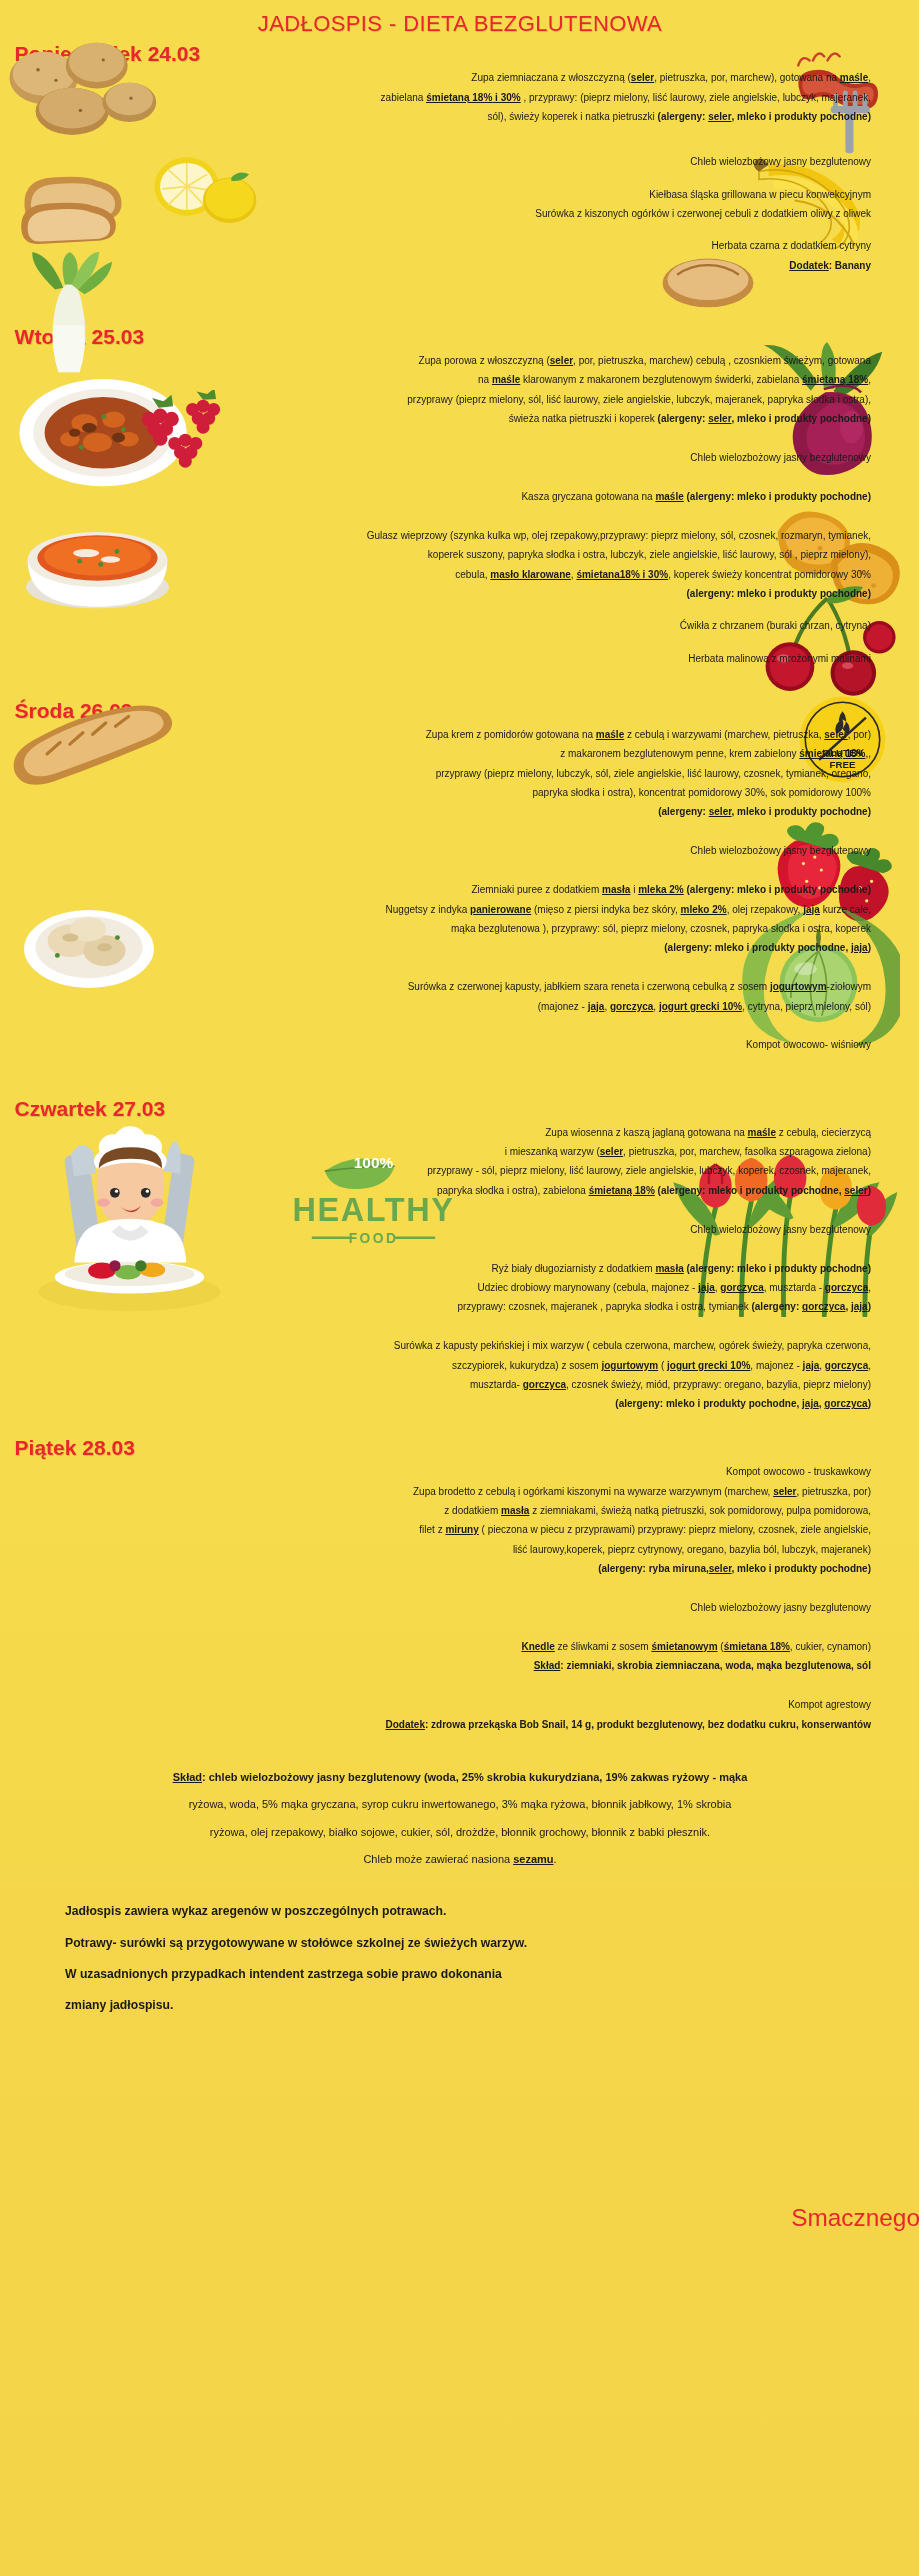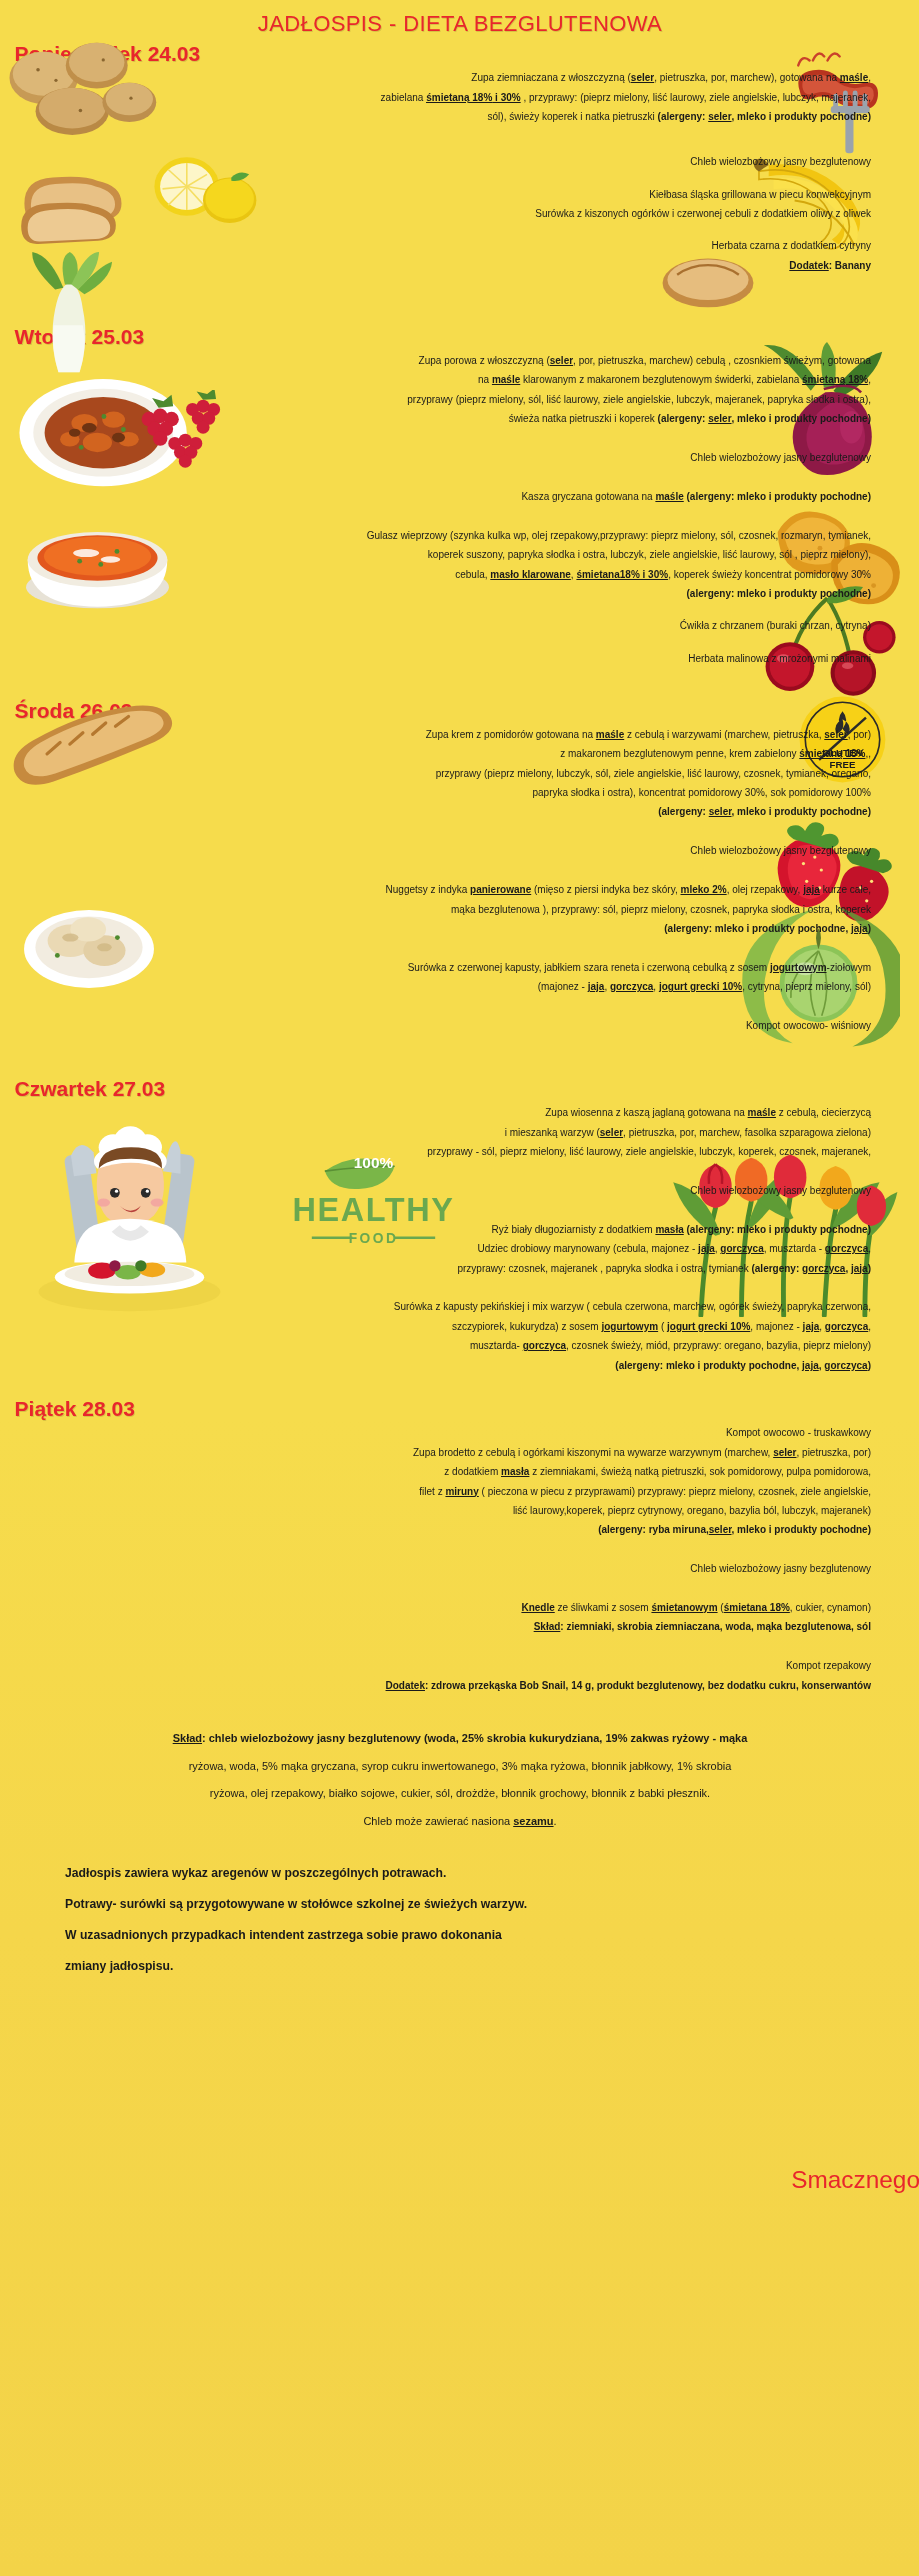--- a/index.html
+++ b/index.html
@@ -488,37 +488,39 @@
   <div class="dayhead">Środa 26.03</div>
   <div class="block">
     <p>Zupa krem z pomidorów gotowana na <b><u>maśle</u></b> z cebulą i warzywami (marchew, pietruszka, <b><u>seler</u></b>, por)</p>
     <p>z makaronem bezglutenowym penne, krem zabielony <b><u>śmietaną 18%</u></b>,,</p>
     <p>przyprawy (pieprz mielony, lubczyk, sól, ziele angielskie, liść laurowy, czosnek, tymianek, oregano,</p>
     <p>papryka słodka i ostra), koncentrat pomidorowy 30%, sok pomidorowy 100%</p>
     <p class="b"><b>(alergeny: <b><u>seler</u></b>, mleko i produkty pochodne)</b></p>
     <div class="spacer-md"></div>
     <p>Chleb wielozbożowy jasny bezglutenowy</p>
     <div class="spacer-md"></div>
+    <p>Ziemniaki puree z dodatkiem <b><u>masła</u></b> i <b><u>mleka 2%</u></b> <b>(alergeny: mleko i produkty pochodne)</b></p>
     <p>Nuggetsy z indyka <b><u>panierowane</u></b> (mięso z piersi indyka bez skóry, <b><u>mleko 2%</u></b>, olej rzepakowy, <b><u>jaja</u></b> kurze całe,</p>
     <p>mąka bezglutenowa ), przyprawy: sól, pieprz mielony, czosnek, papryka słodka i ostra, koperek</p>
     <p class="b"><b>(alergeny: mleko i produkty pochodne, <b><u>jaja</u></b>)</b></p>
     <div class="spacer-md"></div>
     <p>Surówka z czerwonej kapusty, jabłkiem szara reneta i czerwoną cebulką z sosem <b><u>jogurtowym</u></b>-ziołowym</p>
     <p>(majonez - <b><u>jaja</u></b>, <b><u>gorczyca</u></b>, <b><u>jogurt grecki 10%</u></b>, cytryna, pieprz mielony, sól)</p>
     <div class="spacer-md"></div>
     <p>Kompot owocowo- wiśniowy</p>
   </div>
 
   <div style="height:34px"></div>
 
   <div class="dayhead">Czwartek 27.03</div>
   <div class="block">
     <p>Zupa wiosenna z kaszą jaglaną gotowana na <b><u>maśle</u></b> z cebulą, ciecierzycą</p>
     <p>i mieszanką warzyw  (<b><u>seler</u></b>, pietruszka, por, marchew, fasolka szparagowa zielona)</p>
     <p>przyprawy - sól, pieprz mielony, liść laurowy, ziele angielskie, lubczyk, koperek, czosnek, majeranek,</p>
+    <p>papryka słodka i ostra), zabielona <b><u>śmietaną 18%</u></b>  <b>(alergeny: mleko i produkty pochodne, <b><u>seler</u></b>)</b></p>
     <div class="spacer-md"></div>
     <p>Chleb  wielozbożowy jasny bezglutenowy</p>
     <div class="spacer-md"></div>
     <p>Ryż biały długoziarnisty z dodatkiem <b><u>masła</u></b> <b>(alergeny: mleko i produkty pochodne)</b></p>
     <p>Udziec drobiowy marynowany (cebula, majonez - <b><u>jaja</u></b>, <b><u>gorczyca</u></b>, musztarda - <b><u>gorczyca</u></b>,</p>
     <p>przyprawy: czosnek, majeranek , papryka słodka i ostra, tymianek <b>(alergeny: <b><u>gorczyca</u></b>, <b><u>jaja</u></b>)</b></p>
     <div class="spacer-md"></div>
     <p>Surówka z kapusty pekińskiej i mix warzyw ( cebula czerwona, marchew, ogórek świeży, papryka czerwona,</p>
     <p>szczypiorek, kukurydza) z sosem  <b><u>jogurtowym</u></b> ( <b><u>jogurt grecki 10%</u></b>, majonez - <b><u>jaja</u></b>, <b><u>gorczyca</u></b>,</p>
     <p>musztarda- <b><u>gorczyca</u></b>, czosnek świeży, miód, przyprawy: oregano, bazylia, pieprz mielony)</p>
@@ -534,21 +536,21 @@
     <p>z dodatkiem <b><u>masła</u></b> z ziemniakami, świeżą natką pietruszki, sok pomidorowy, pulpa pomidorowa,</p>
     <p>filet z <b><u>miruny</u></b> ( pieczona w piecu z przyprawami) przyprawy: pieprz mielony, czosnek, ziele angielskie,</p>
     <p>liść laurowy,koperek, pieprz cytrynowy, oregano, bazylia ból, lubczyk, majeranek)</p>
     <p class="b"><b>(alergeny: ryba miruna,<b><u>seler</u></b>, mleko i produkty pochodne)</b></p>
     <div class="spacer-md"></div>
     <p>Chleb wielozbożowy jasny bezglutenowy</p>
     <div class="spacer-md"></div>
     <p><b><u>Knedle</u></b> ze śliwkami z sosem <b><u>śmietanowym</u></b> (<b><u>śmietana 18%</u></b>, cukier, cynamon)</p>
     <p class="b"><b><u>Skład</u></b>: ziemniaki, skrobia ziemniaczana, woda, mąka bezglutenowa, sól</p>
     <div class="spacer-md"></div>
-    <p>Kompot rzepakowy</p>
+    <p>Kompot agrestowy</p>
     <p class="b"><b><u>Dodatek</u></b>: zdrowa przekąska Bob Snail, 14 g, produkt bezglutenowy, bez dodatku cukru, konserwantów</p>
   </div>
 
   <div style="height:21px"></div>
 
   <div class="footer-note">
     <p class="b"><b><u>Skład</u></b>: chleb wielozbożowy jasny bezglutenowy (woda, 25% skrobia kukurydziana, 19% zakwas ryżowy - mąka</p>
     <p>ryżowa, woda, 5% mąka gryczana, syrop cukru inwertowanego, 3% mąka ryżowa, błonnik jabłkowy, 1% skrobia</p>
     <p>ryżowa, olej rzepakowy, białko sojowe, cukier, sól, drożdże, błonnik grochowy, błonnik z babki płesznik.</p>
     <p>Chleb może zawierać nasiona <b><u>sezamu</u></b>.</p>

